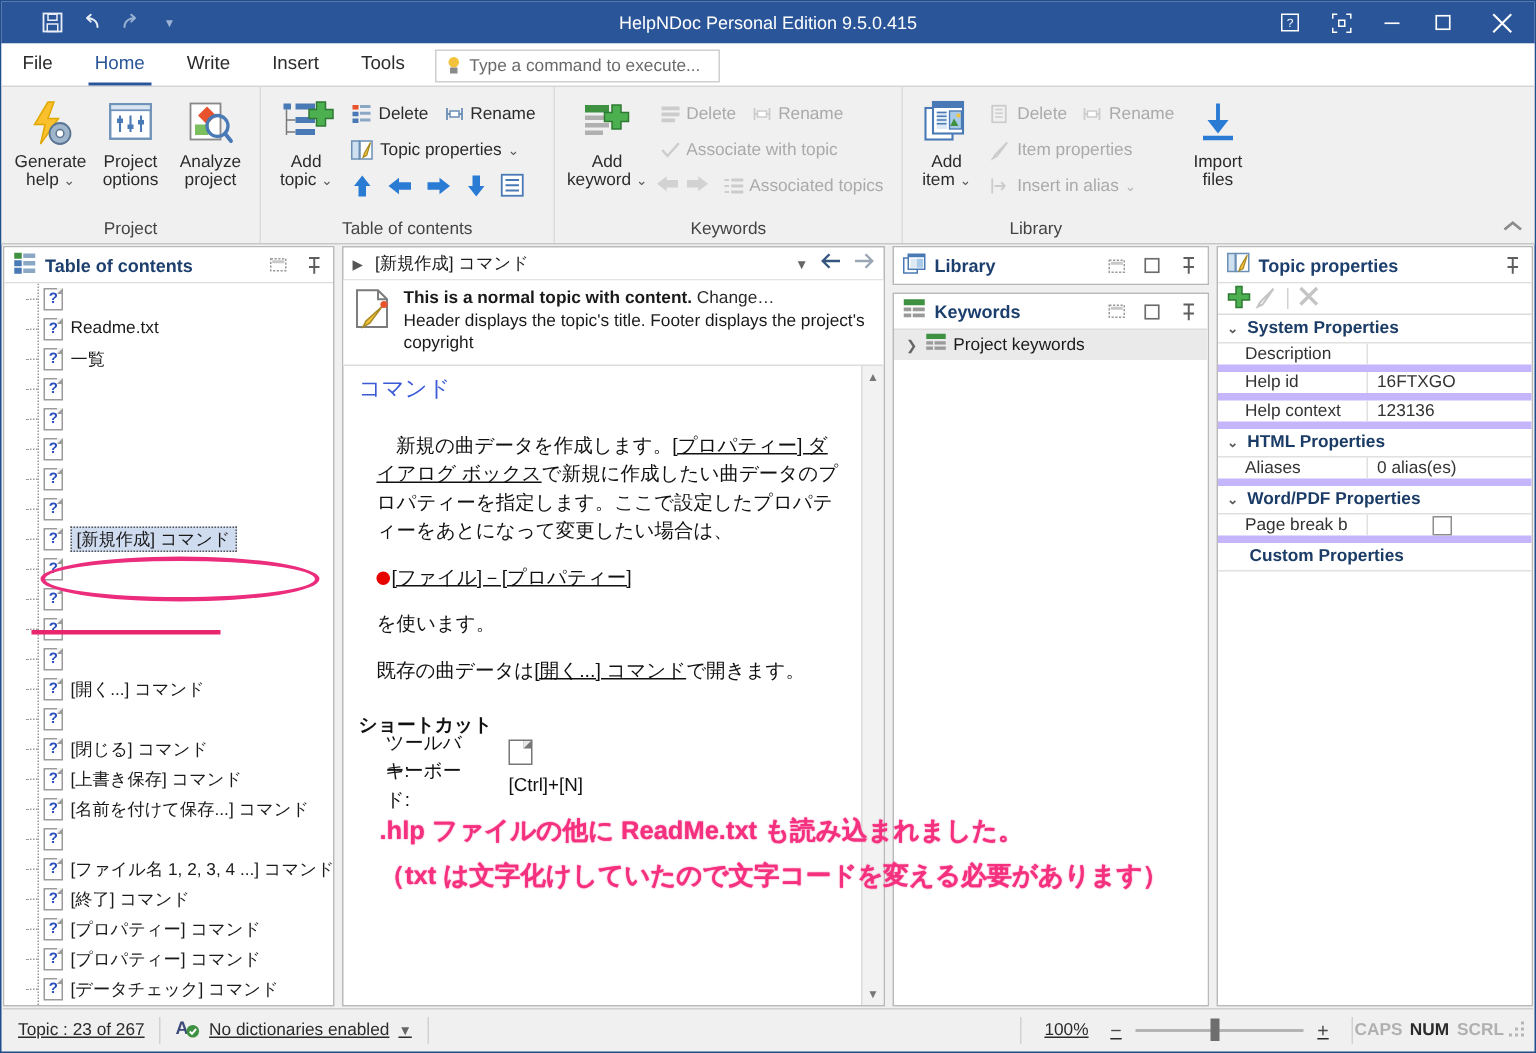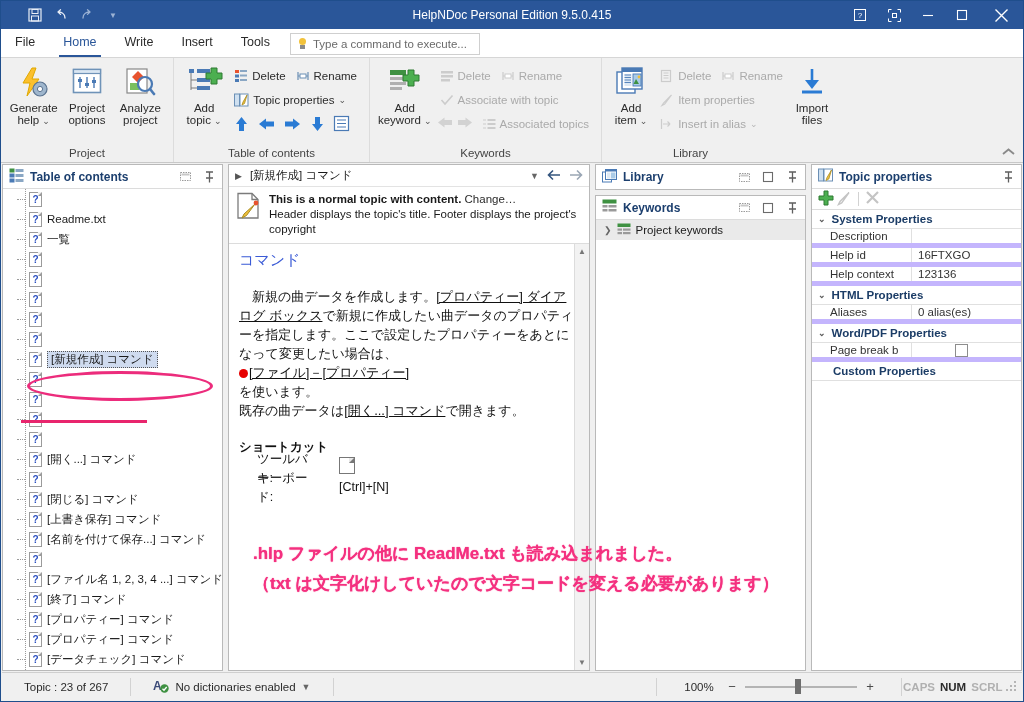--- a/index.html
+++ b/index.html
@@ -122,21 +122,21 @@
   .etitlebar .exp { color:#555; font-size:9px; }
   .etitlebar .etitle { flex:1; }
   .einfo { display:flex; gap:7px; padding:5px 7px 6px 7px;
            border-bottom:1px solid #dcdcdc; background:#fff;justify-content:flex-end; }
   .einfo .txt { font-size:11.5px; line-height:15px; }
   .einfo .r1 { font-weight:bold; }
   .einfo .r1 .chg { font-weight:normal; color:#2b2b2b; }
   .ebody { flex:1; position:relative; overflow:hidden; padding:6px 14px 0 10px;
            font-size:13px; line-height:19px; color:#111; }
   .ebody .h1 { color:#3b5bd6; font-size:15px; margin-bottom:18px; }
-  .ebody p { margin:0; }
+  .ebody p { margin:12px; }
   .u { text-decoration:underline; }
   .redball { display:inline-block; width:9px; height:9px; border-radius:50%;
              background:#e60000; vertical-align:middle; margin-right:1px; }
   .sc-title { font-weight:bold; font-size:12.5px; margin-top:18px; }
   .sc-grid { margin-top:2px; font-size:12.5px; }
   .sc-row { display:flex; align-items:center; height:19px; }
   .sc-k { width:84px; padding-left:18px; }
   .sc-v { padding-left:16px; }
   .pagechip { display:inline-block; width:16px; height:17px; border:1px solid #777;
               background:#fff; position:relative; }
@@ -178,22 +178,22 @@
 
   
   .annot { position:absolute; left:252px; top:538px; z-index:40;
            color:#f4307f; font-weight:bold; font-size:17px; line-height:30px;
            white-space:nowrap; text-shadow:0 0 1px #f4307f; }
 
   
   .status { position:absolute; left:1px; right:1px; bottom:1px; height:28px;
             background:#f0f0f0; border-top:1px solid #cfcfcf; display:flex;
             align-items:center; font-size:11.5px; color:#2b2b2b; }
-  .status .cell { padding:0 22px; height:28px; display:flex; align-items:center;
-                  gap:6px; }
+  .status .cell { padding:0 10px; height:28px; display:flex; align-items:center;
+                  gap:6px;text-decoration:underline; }
   .status .div { width:1px; height:18px; background:#d2d2d2; }
   .spacer { flex:1; }
   .zoomlbl { width:40px; text-align:center; }
   .zslider { width:112px; height:18px; position:relative; display:flex;
              align-items:center; }
   .zslider .track { position:absolute; left:0; right:0; height:2px;
                     background:#b4b4b4; }
   .zslider .thumb { position:absolute; left:50px; width:6px; height:15px;
                     background:#6e6e6e; }
   .zbtn { width:18px; text-align:center; color:#4a4a4a; font-size:13px; }

